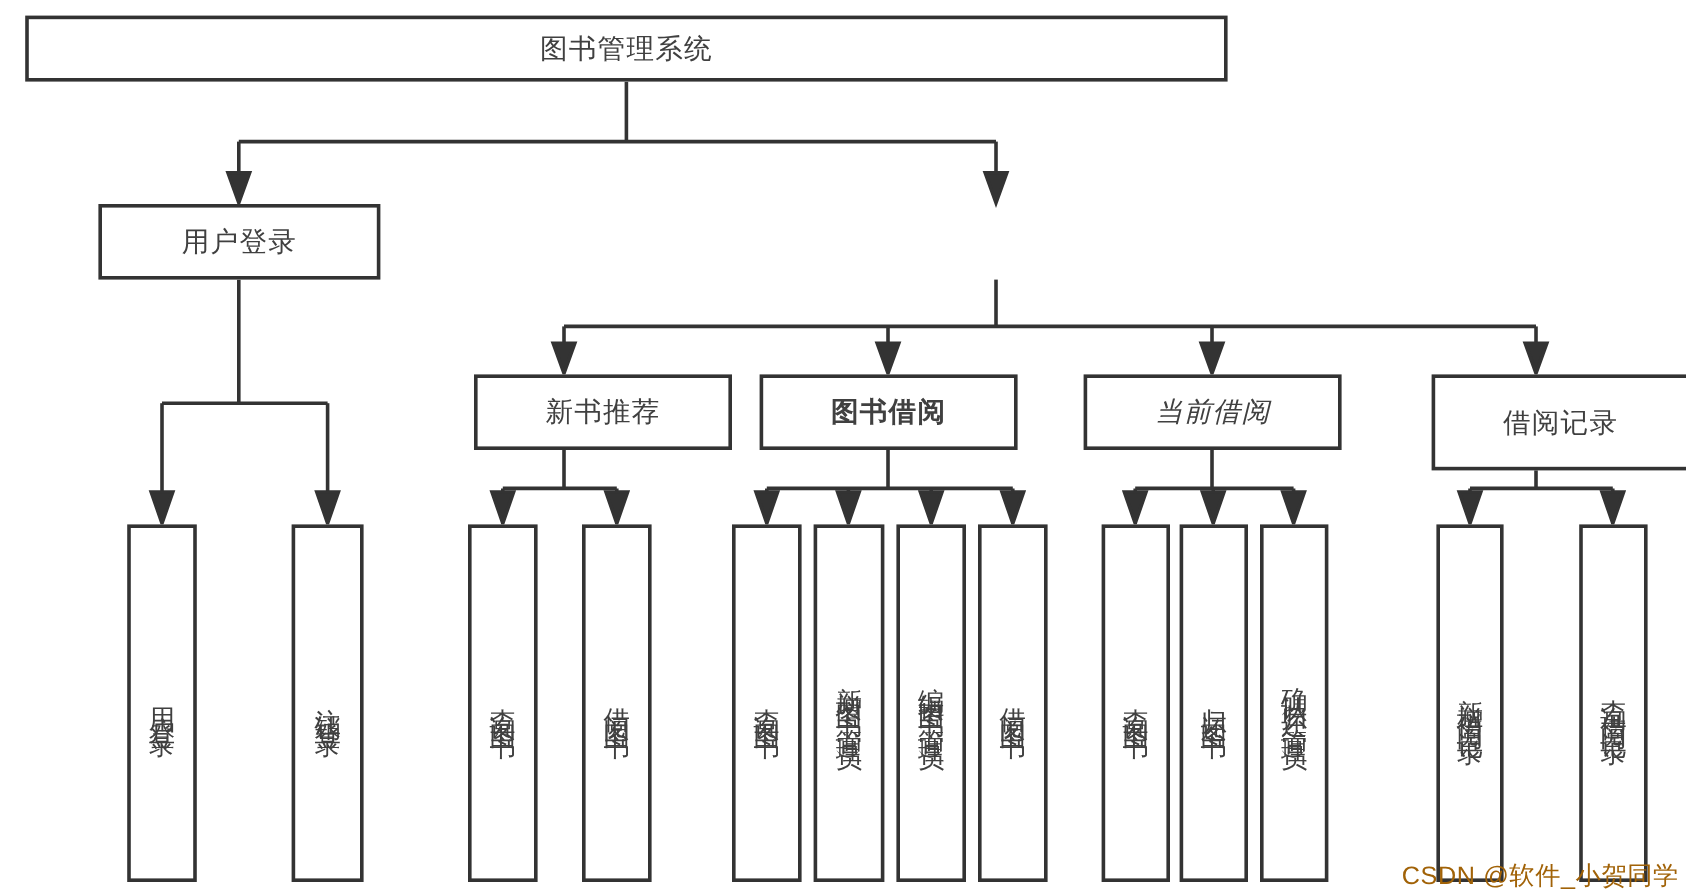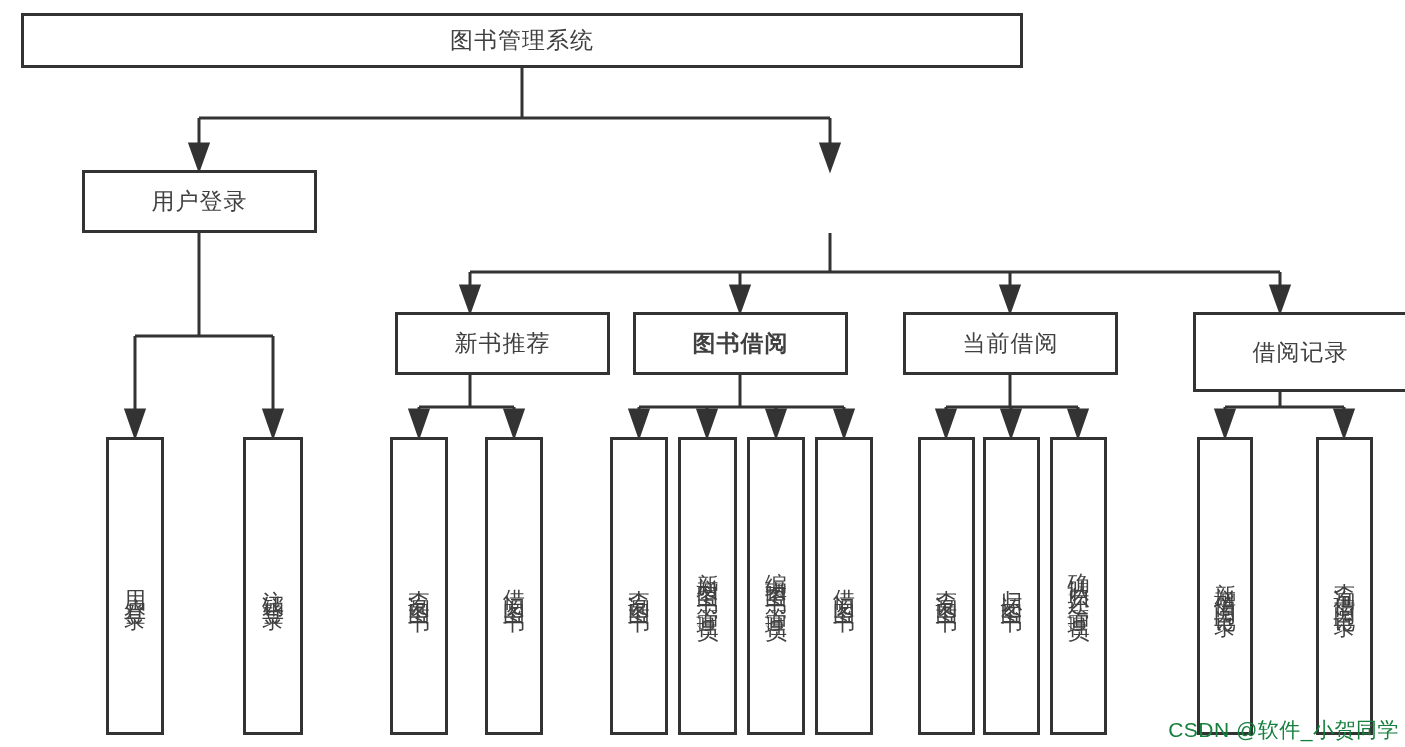--- a/index.html
+++ b/index.html
@@ -43,21 +43,21 @@
     font-size: 22px;
     letter-spacing: 7px;
     line-height: 1;
     white-space: nowrap;
   }
   .watermark {
     position: absolute;
     right: 6px;
     top: 716px;
     font-size: 21px;
-    color: #15803d;
+    color: #a16207;
     letter-spacing: 0.5px;
     white-space: nowrap;
   }
 </style>
 </head>
 <body>
 
 <div id="stage">
 
   <svg id="wires" viewBox="0 0 1405 747" xmlns="http://www.w3.org/2000/svg">
@@ -136,21 +136,21 @@
   <div class="node h" style="left:82px; top:170px; width:235px; height:63px;">
     <span>用户登录</span>
   </div>
 
   <div class="node h" style="left:363px; top:312px; width:215px; height:63px;margin-left:32px;">
     <span>新书推荐</span>
   </div>
   <div class="node h" style="left:633px; top:312px; width:215px; height:63px;font-weight:bold;">
     <span>图书借阅</span>
   </div>
-  <div class="node h" style="left:903px; top:312px; width:215px; height:63px;">
+  <div class="node h" style="left:903px; top:312px; width:215px; height:63px;font-style:italic;">
     <span>当前借阅</span>
   </div>
   <div class="node h" style="left:1173px; top:312px; width:215px; height:80px;margin-left:20px;">
     <span>借阅记录</span>
   </div>
 
   <div class="node v" style="left:106px; top:437px; width:58px; height:298px;">
     <span>用户登录</span>
   </div>
   <div class="node v" style="left:243px; top:437px; width:60px; height:298px;">

